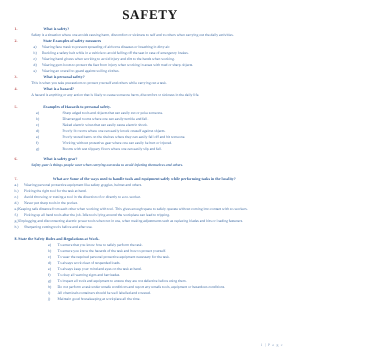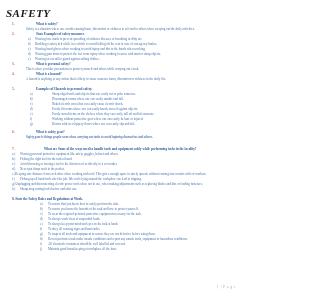--- a/index.html
+++ b/index.html
@@ -15,27 +15,27 @@
     color: #4a74a8;
   }
   .page {
     width: 250px;
     height: 300px;
     box-sizing: border-box;
     padding: 4px 6px 0 6px;
     position: relative;
   }
   .doc-title {
+    text-align: center;
     font-weight: bold;
     font-size: 11px;
     color: #1a1a1a;
     letter-spacing: 0.5px;
     margin: 3px 0 3px 0;
     line-height: 12px;
-    font-style: italic;
   }
   .qrow {
     display: flex;
     align-items: flex-start;
     line-height: 5.0px;
   }
   .qnum {
     width: 14px;
     flex: 0 0 14px;
     font-size: 3.3px;

